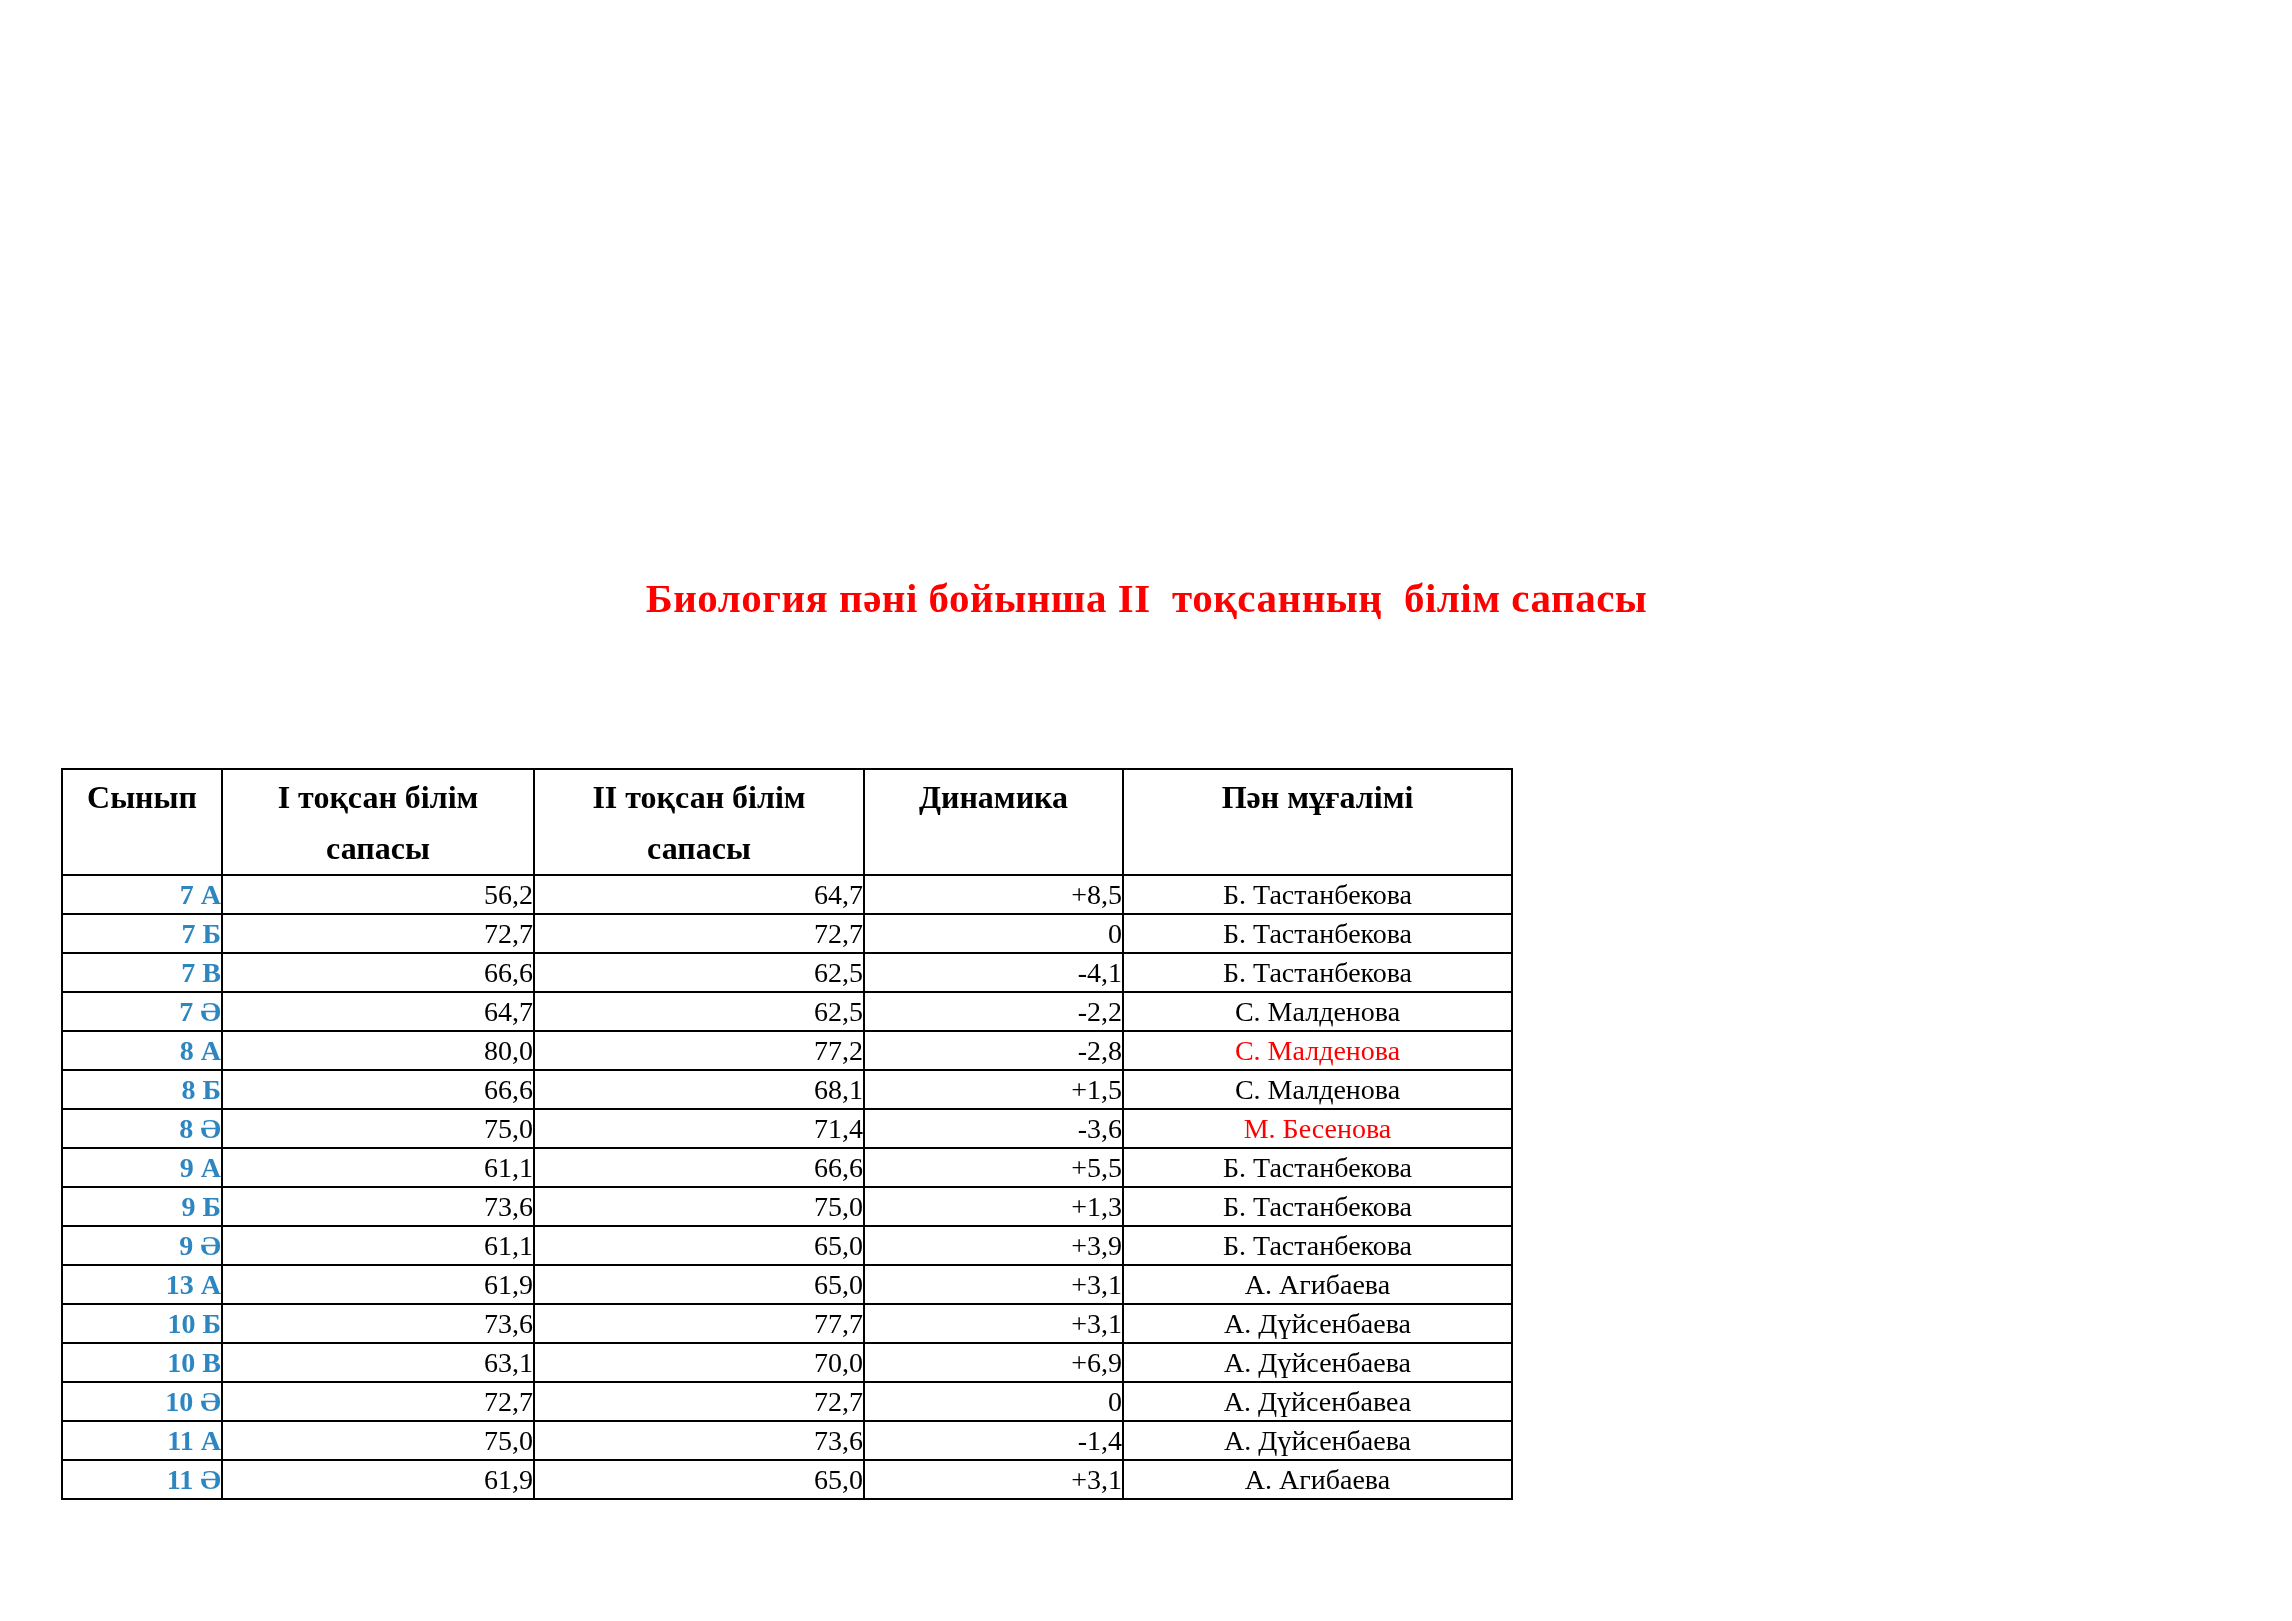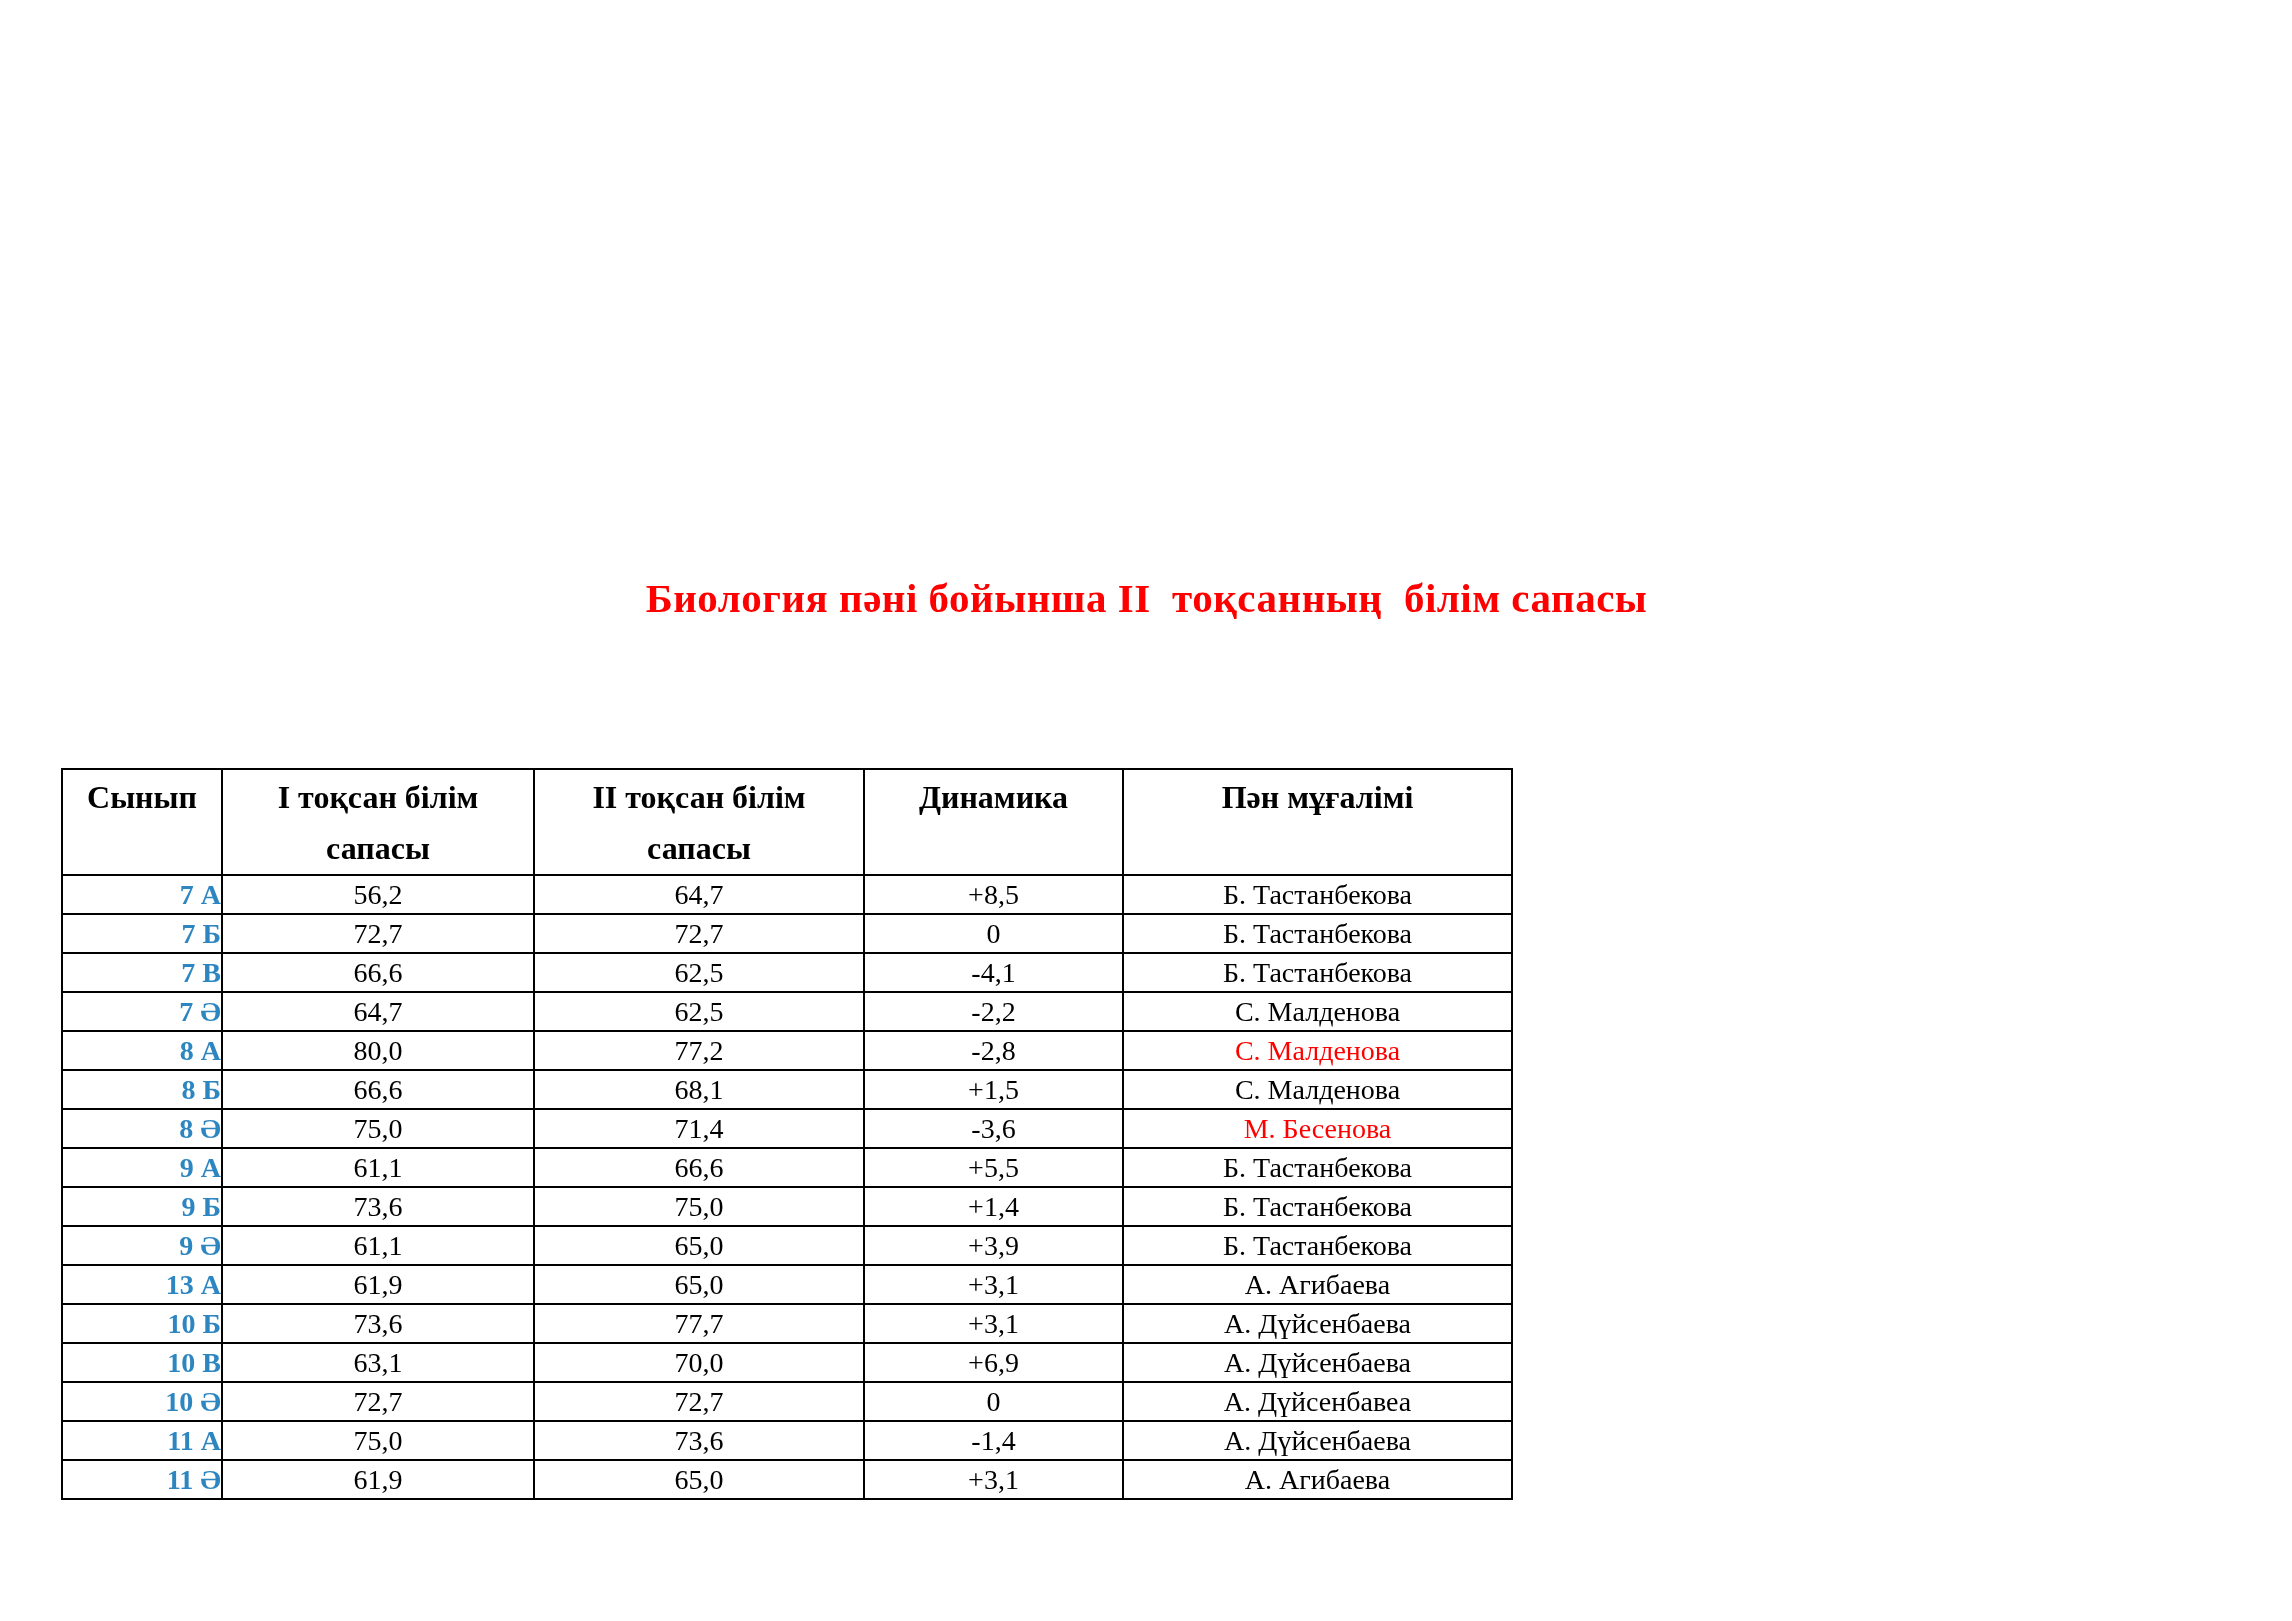--- a/index.html
+++ b/index.html
@@ -63,21 +63,21 @@
     padding: 0;
     white-space: nowrap;
   }
   td.class-cell {
     color: var(--blue);
     font-weight: bold;
     font-size: 24.5px;
     text-align: right;
     padding-left: 17.6px;
   }
-  td.num-cell { text-align: center; }
+  td.num-cell { text-align: right; }
   td.teacher-cell { text-align: center; padding-left: 13.7px; }
   td.teacher-red { color: var(--red); }
 </style>
 </head>
 <body>
 
 <div class="page">
 
   <h1 class="title">Биология пәні бойынша II  тоқсанның  білім сапасы</h1>
 
@@ -152,21 +152,21 @@
           <td class="class-cell">9 А</td>
           <td class="num-cell">61,1</td>
           <td class="num-cell">66,6</td>
           <td class="num-cell">+5,5</td>
           <td class="teacher-cell">Б. Тастанбекова</td>
         </tr>
         <tr>
           <td class="class-cell">9 Б</td>
           <td class="num-cell">73,6</td>
           <td class="num-cell">75,0</td>
-          <td class="num-cell">+1,4</td>
+          <td class="num-cell">+1,3</td>
           <td class="teacher-cell">Б. Тастанбекова</td>
         </tr>
         <tr>
           <td class="class-cell">9 Ә</td>
           <td class="num-cell">61,1</td>
           <td class="num-cell">65,0</td>
           <td class="num-cell">+3,9</td>
           <td class="teacher-cell">Б. Тастанбекова</td>
         </tr>
         <tr>

